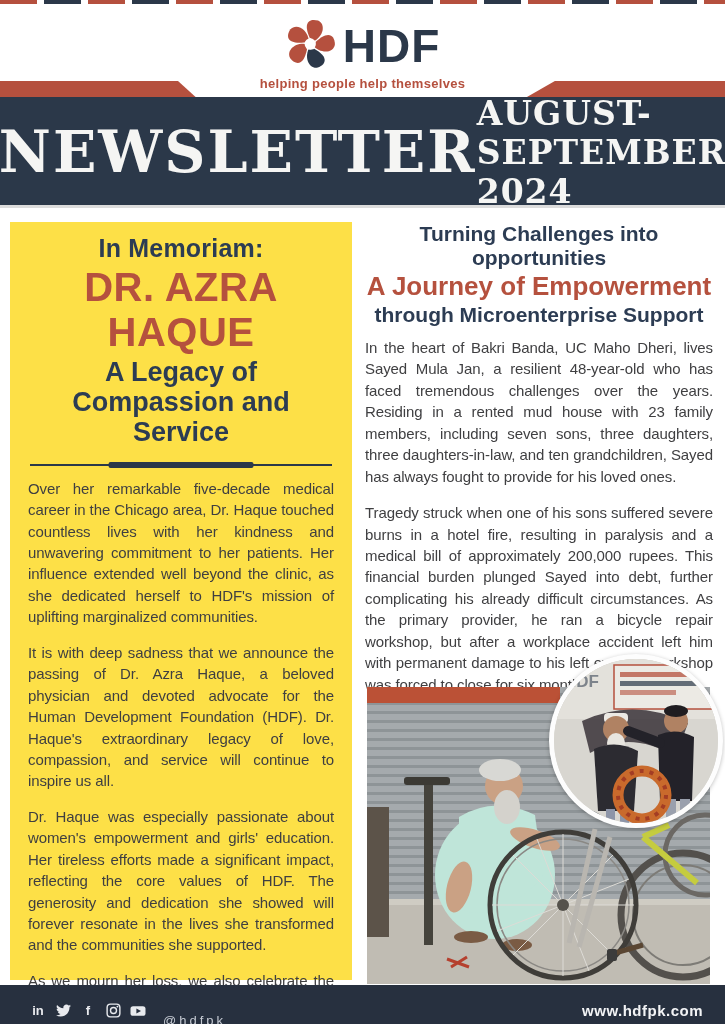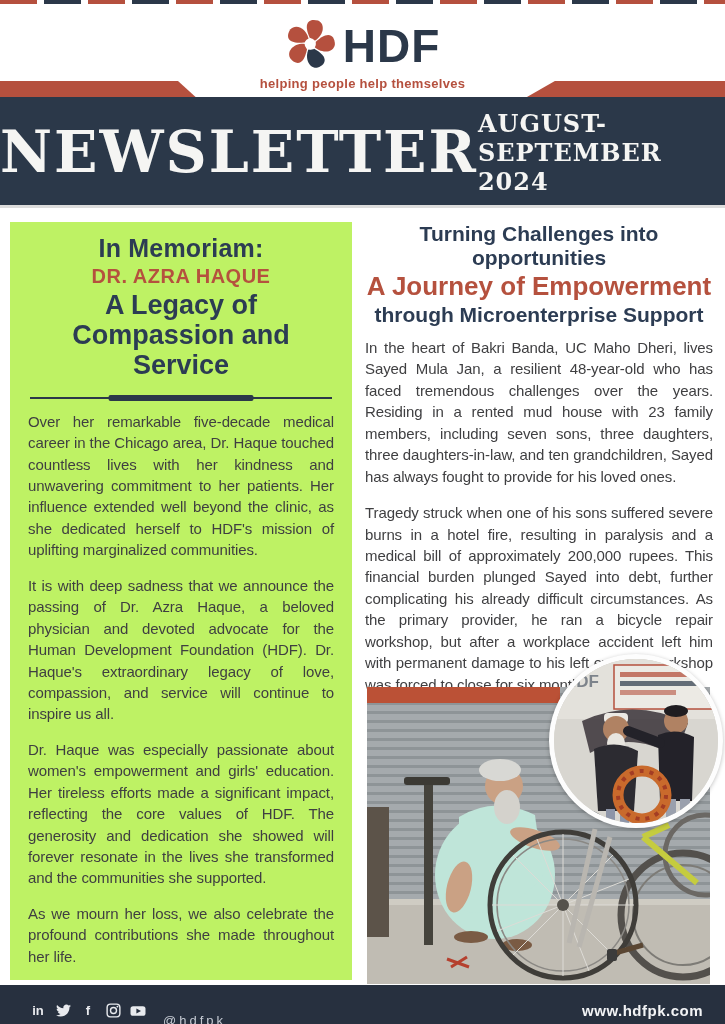--- a/index.html
+++ b/index.html
@@ -52,33 +52,33 @@
     position: absolute; top: 97px; left: 0; width: 100%; height: 111px;
     background: #2b3849; border-bottom: 3px solid #dcdcdc;
     display: flex; flex-direction: row; align-items: center; justify-content: center;
   }
   .banner-title {
     font-family: "DejaVu Serif", serif; font-weight: bold;
     font-size: 57px; color: #f5f5f3; letter-spacing: 2px; line-height: 1.0;
   }
   .banner-subtitle {
     font-family: "DejaVu Serif", serif; font-weight: bold;
-    font-size: 24px; color: #f5f5f3; letter-spacing: 1px; margin-top: 3px;
+    font-size: 33px; color: #f5f5f3; letter-spacing: 1px; margin-top: 3px;
   }
 
   
   .left-panel {
     position: absolute; left: 10px; top: 222px; width: 342px; height: 758px;
-    background: #bef264; padding: 12px 18px 0 18px;
+    background: #fde047; padding: 12px 18px 0 18px;
   }
   .kicker { text-align: center; font-weight: bold; color: #2c3c53; }
   .left-panel .kicker { font-size: 25px; letter-spacing: 0.2px; }
   .left-title {
     text-align: center; font-weight: bold; color: #b5513e;
-    font-size: 20px; letter-spacing: 0.5px; margin-top: 2px;
+    font-size: 40px; letter-spacing: 0.5px; margin-top: 2px;
   }
   .left-subtitle {
     text-align: center; font-weight: bold; color: #2c3c53;
     font-size: 27px; line-height: 1.12; margin-top: 2px;
   }
   .section-divider {
     position: relative; height: 2px; background: #2b3849;
     margin: 16px 2px 12px 2px;
   }
   .section-divider .thick {

